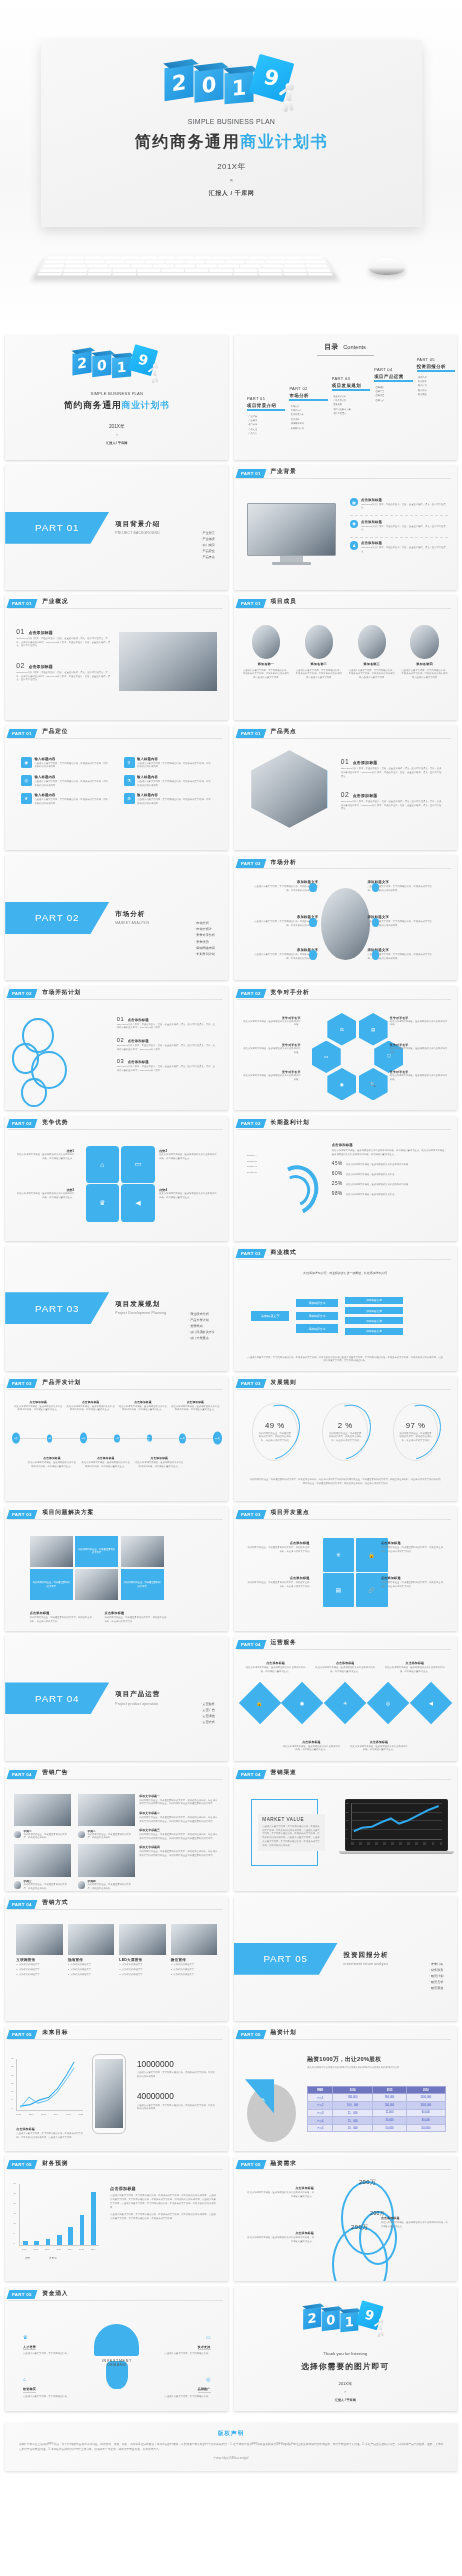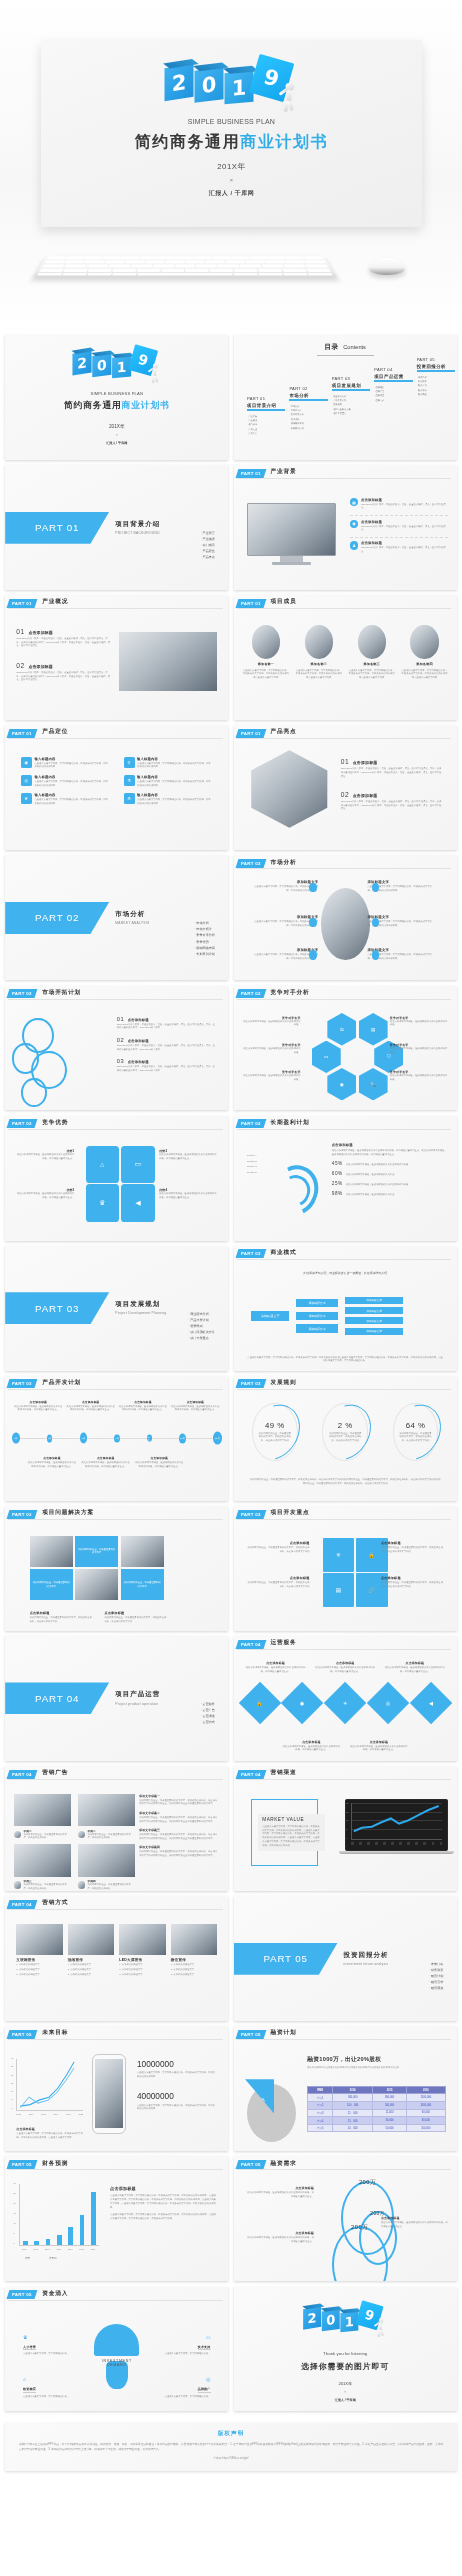--- a/index.html
+++ b/index.html
@@ -885,21 +885,21 @@
           <div style="position:absolute;inset:0;display:flex;flex-direction:column;align-items:center;justify-content:center;">
             <div class="num" style="font-size:7.8px;color:#333;">2 %</div>
             <div class="mini" style="width:74%;margin-top:1.6px;text-align:center;">您的内容打在这里，或者通过复制您的文本后，在此框中选择粘贴，并选择只保留文字您的</div>
               </div>
         </div>
           </div>
           <div style="flex:1;text-align:center;">
         <div style="position:relative;width:76%;padding-bottom:92%;margin:0 auto;border-radius:50%;border:1.6px solid #e4e4e4;">
           <div style="position:absolute;inset:-1.6px;border-radius:50%;border:1.6px solid transparent;border-top-color:#3fb1ec;border-right-color:#3fb1ec;transform:rotate(34deg);"></div>
           <div style="position:absolute;inset:0;display:flex;flex-direction:column;align-items:center;justify-content:center;">
-            <div class="num" style="font-size:7.8px;color:#333;">64 %</div>
+            <div class="num" style="font-size:7.8px;color:#333;">97 %</div>
             <div class="mini" style="width:74%;margin-top:1.6px;text-align:center;">您的内容打在这里，或者通过复制您的文本后，在此框中选择粘贴，并选择只保留文字您的</div>
               </div>
         </div>
           </div>
         </div>
       <div class="mini" style="position:absolute;left:7%;bottom:12%;width:86%;text-align:center;">您的内容打在这里，或者通过复制您的文本后，在此框中选择粘贴，并选择只保留文字您的您的内容打在这里，或者通过复制您的文本后，在此框中选择粘贴，并选择只保留文字您的您的内容打在这里，或者通过复制您的文本后，在此框中选择粘贴，并选择只保留文字您的</div>
       </div>
       <div class="slide">
         <div class="ribbon">
      <div class="rb-tag">

